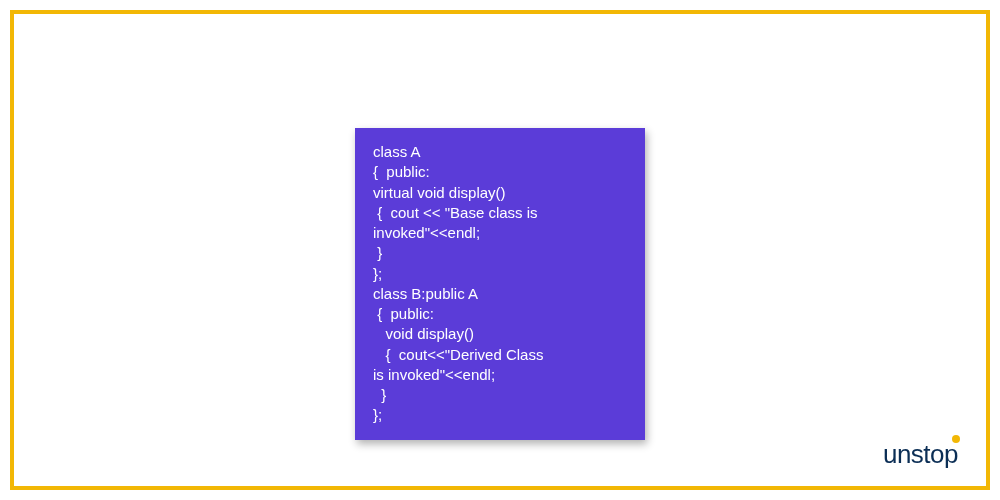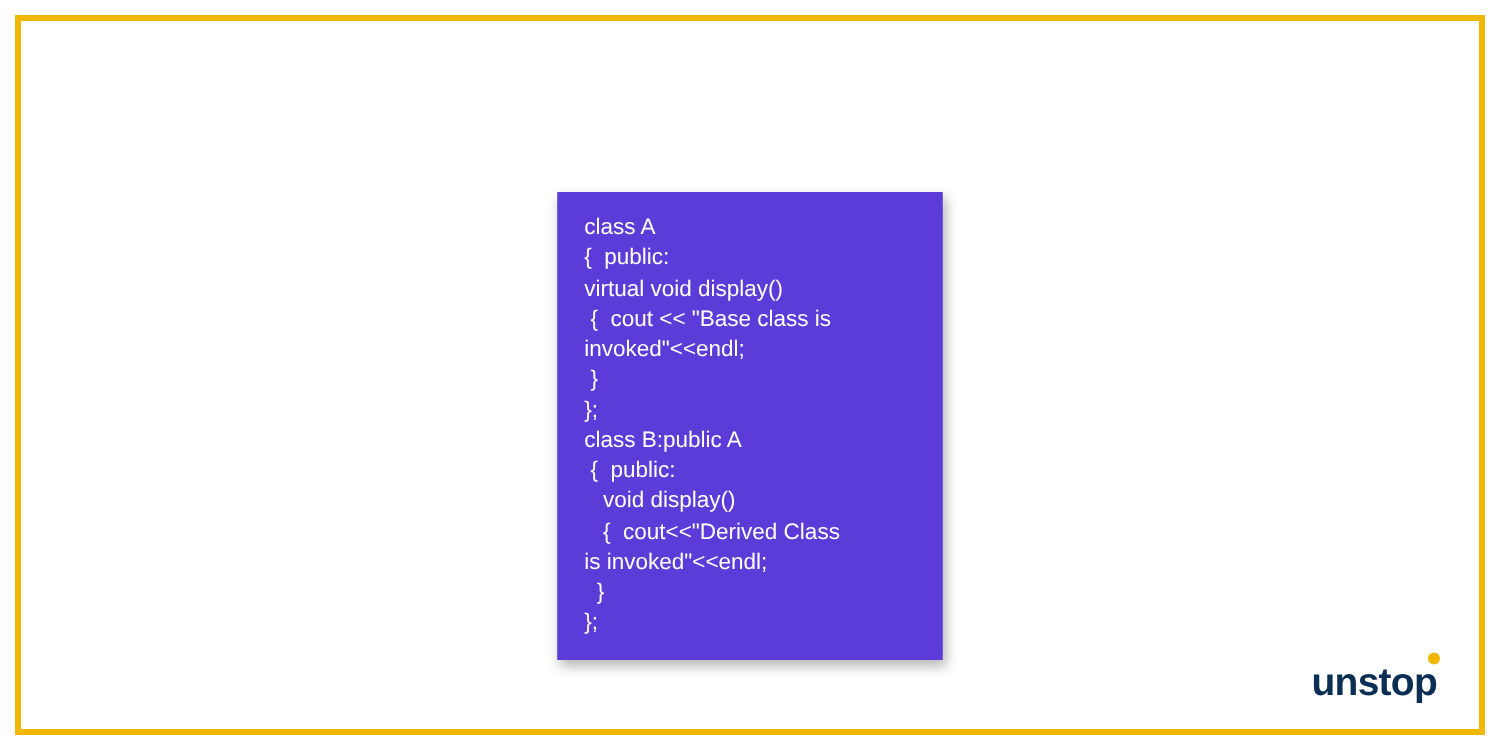--- a/index.html
+++ b/index.html
@@ -30,36 +30,36 @@
     font-weight: 600;
     padding: 16px 40px;
     box-shadow: 2px 4px 6px rgba(0,0,0,0.25);
     white-space: nowrap;
   }
   .code-box {
     position: absolute;
     top: 114px;
     left: 50%;
     transform: translateX(-50%);
-    width: 257px;
+    width: 290px;
     background: #5b3cd8;
     color: #ffffff;
     font-size: 15px;
     line-height: 1.35;
     padding: 14px 18px 14px 18px;
     box-shadow: 2px 4px 8px rgba(0,0,0,0.3);
     font-family: Arial, Helvetica, sans-serif;
     white-space: pre-wrap;
   }
   .logo {
     position: absolute;
     bottom: 16px;
     right: 28px;
     font-size: 26px;
-    font-weight: 700;
+    font-weight: 400;
     color: #0b2e55;
     letter-spacing: -0.5px;
   }
   .logo .dot {
     position: absolute;
     right: -2px;
     top: -4px;
     width: 8px;
     height: 8px;
     background: #f2b705;

